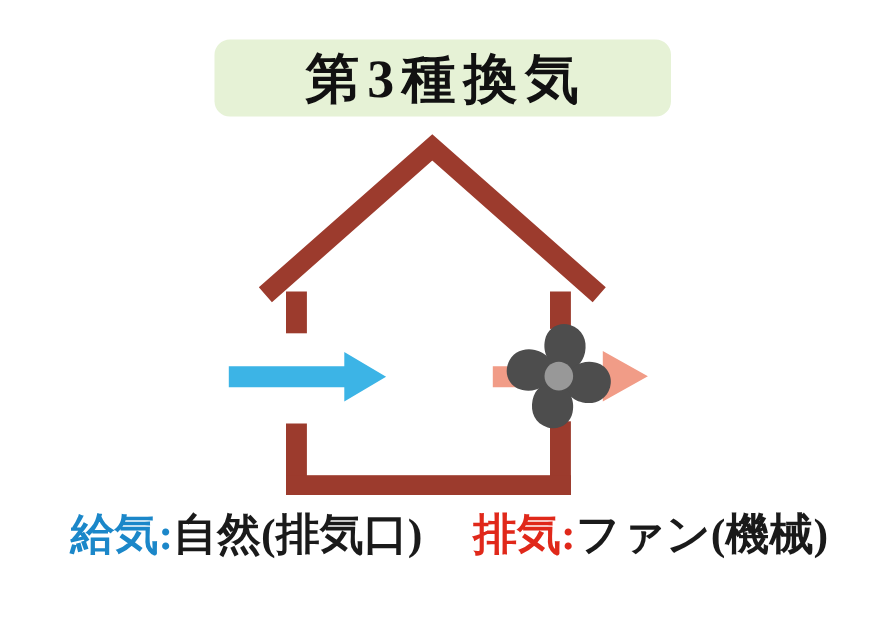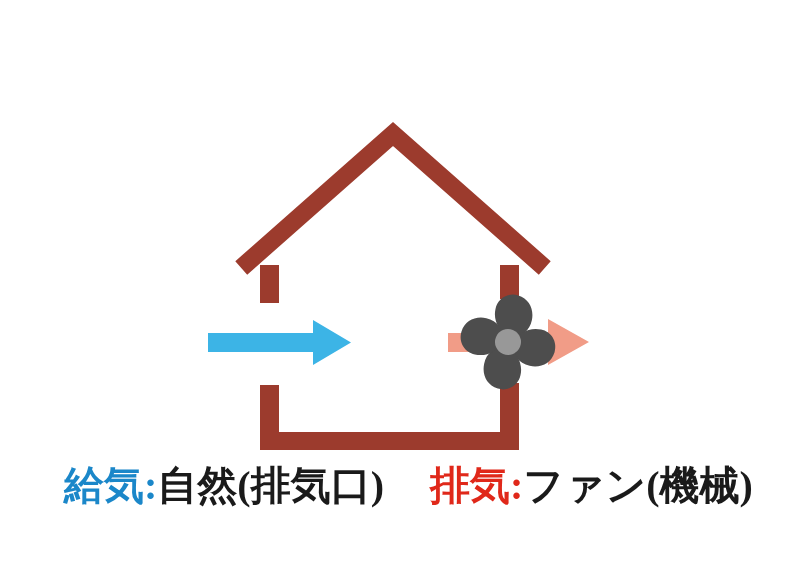--- a/index.html
+++ b/index.html
@@ -32,20 +32,23 @@
   .legend-supply{left:64px;}
   .legend-exhaust{left:430px;}
   .supply-label{color:#1b87c9;}
   .exhaust-label{color:#e0281a;}
 </style>
 </head>
 <body>
 
 <div id="canvas">
 
+  <div class="title-box">
+    <span class="title-text">第3種換気</span>
+  </div>
 
   <svg class="diagram-svg" width="800" height="565" viewBox="0 0 800 565">
 
     <polyline points="248,262 393,134 538,262" fill="none" stroke-width="18" stroke-linecap="square" stroke-linejoin="miter" stroke="#9c3b2d"></polyline>
 
     <rect x="260" y="265" width="19" height="38" fill="#9c3b2d"></rect>
     <rect x="500" y="265" width="19" height="34" fill="#9c3b2d"></rect>
 
     <rect x="260" y="385" width="19" height="65" fill="#9c3b2d"></rect>
     <rect x="500" y="383" width="19" height="67" fill="#9c3b2d"></rect>

